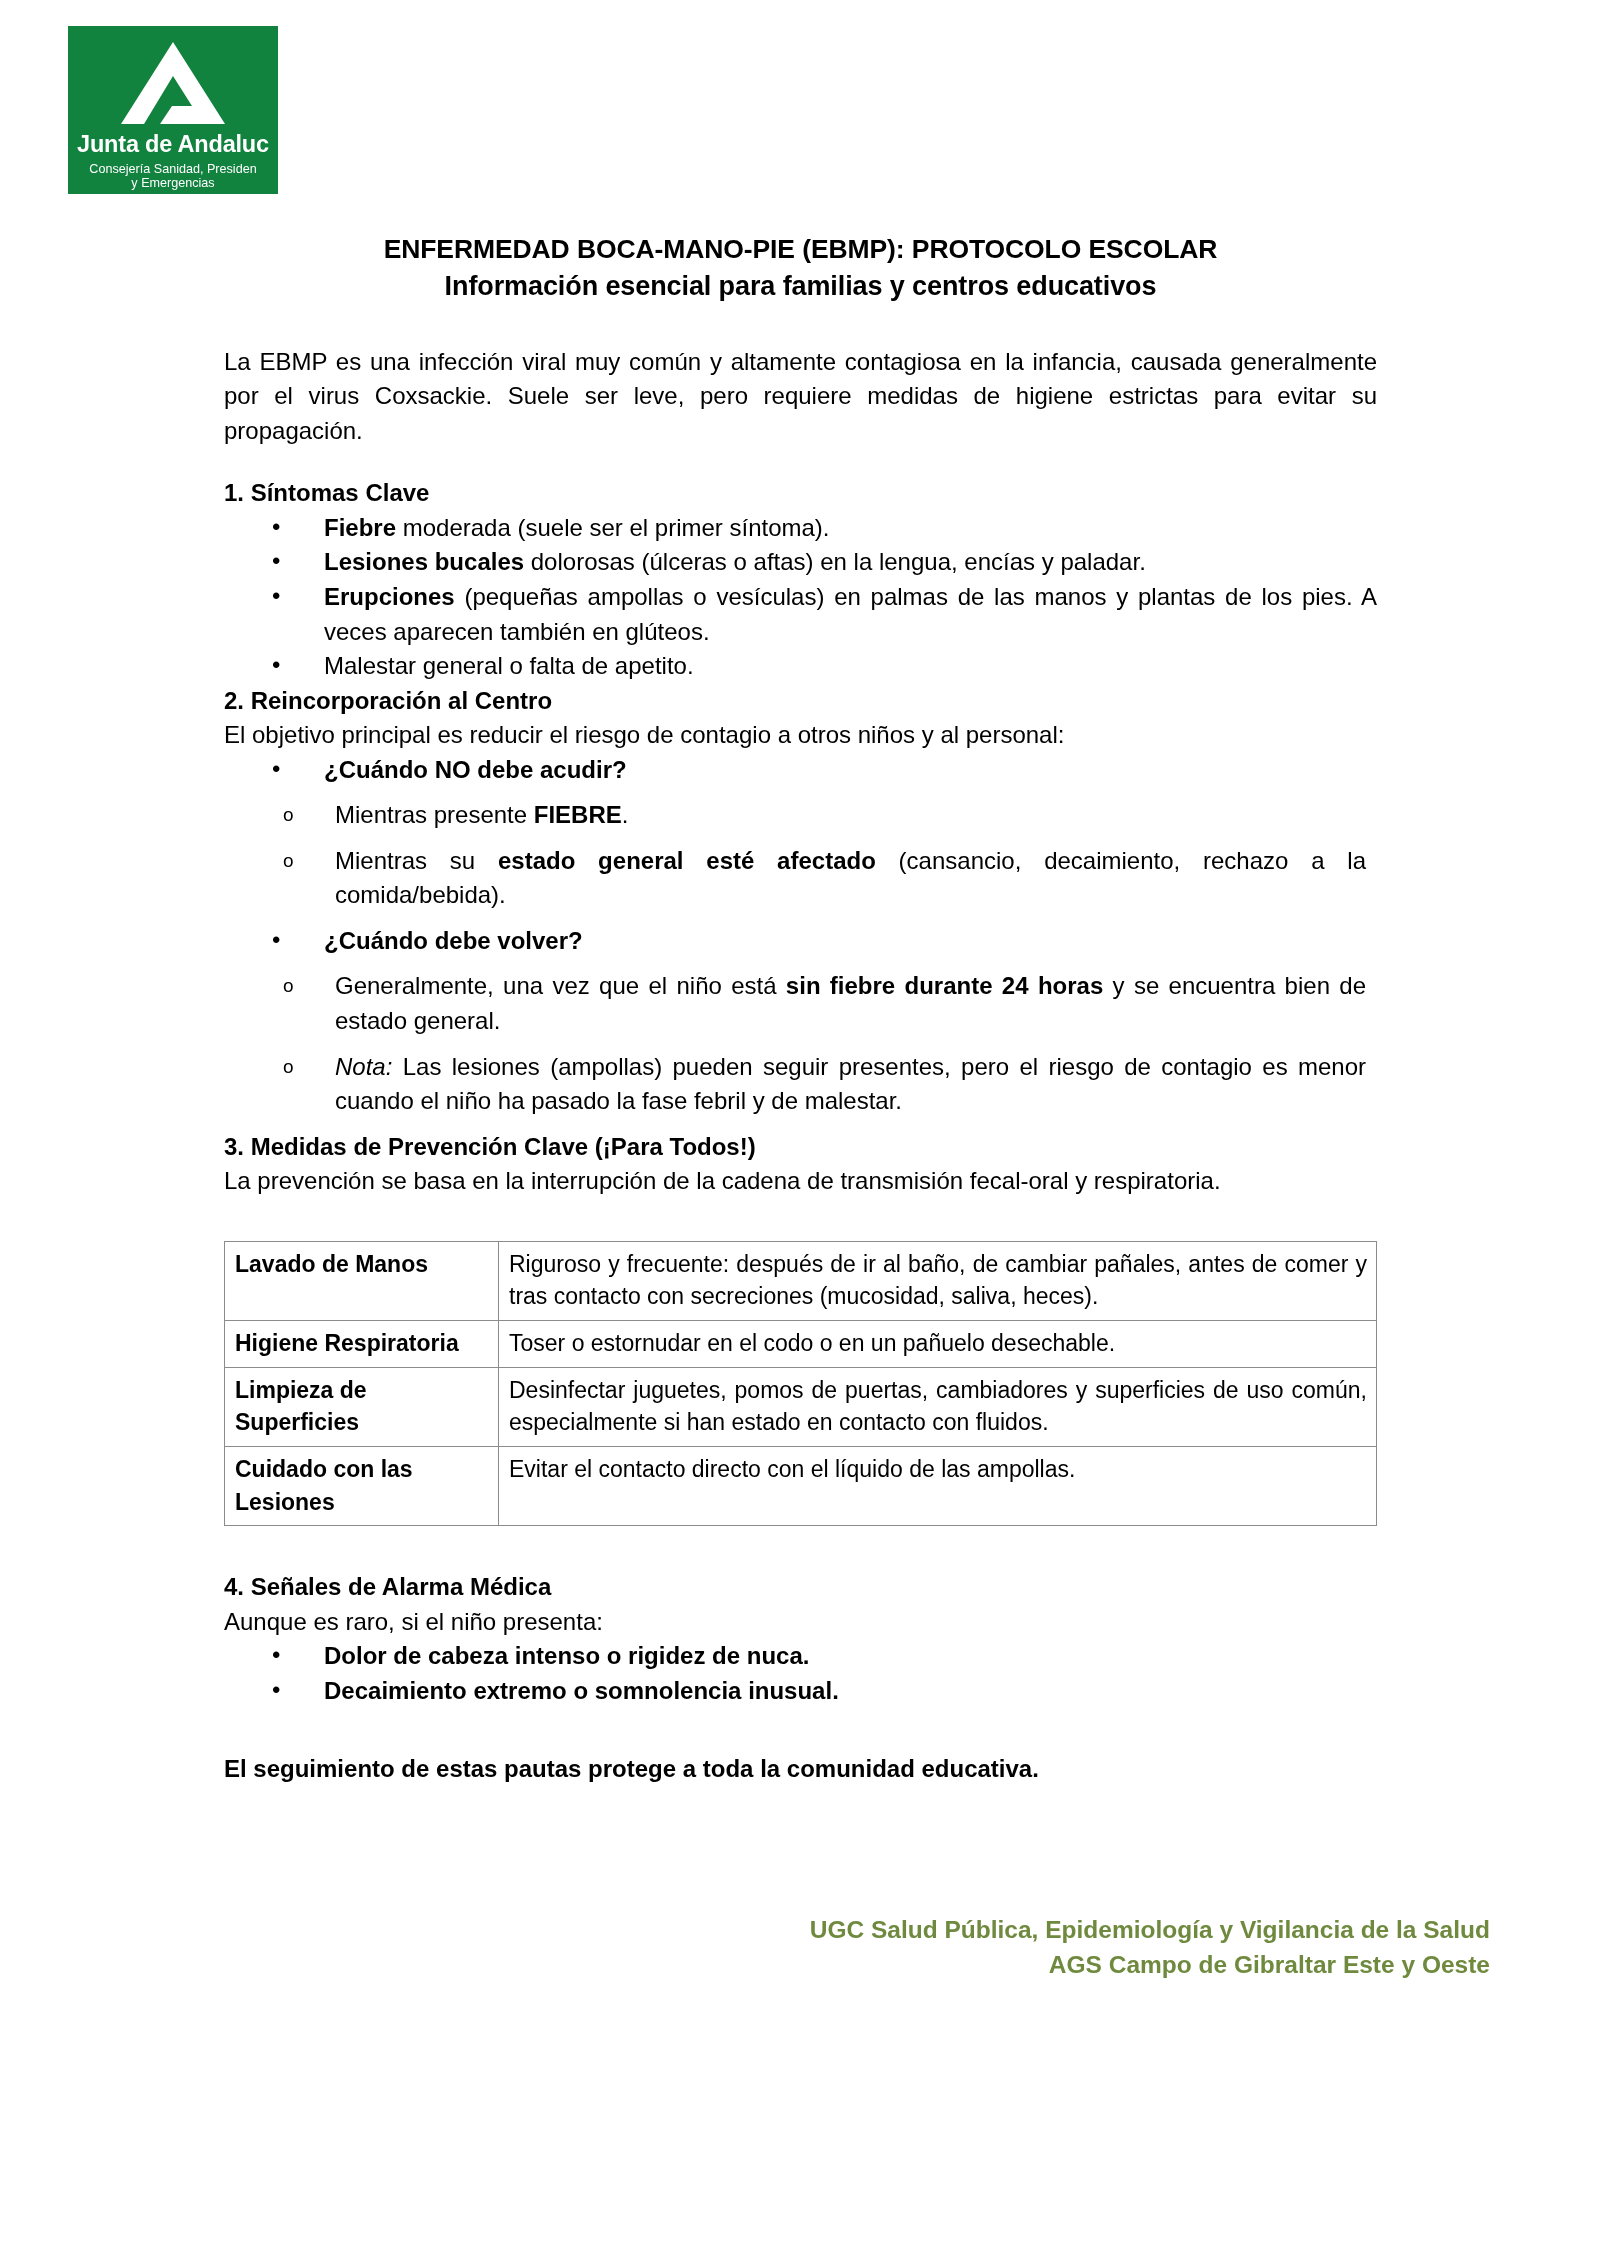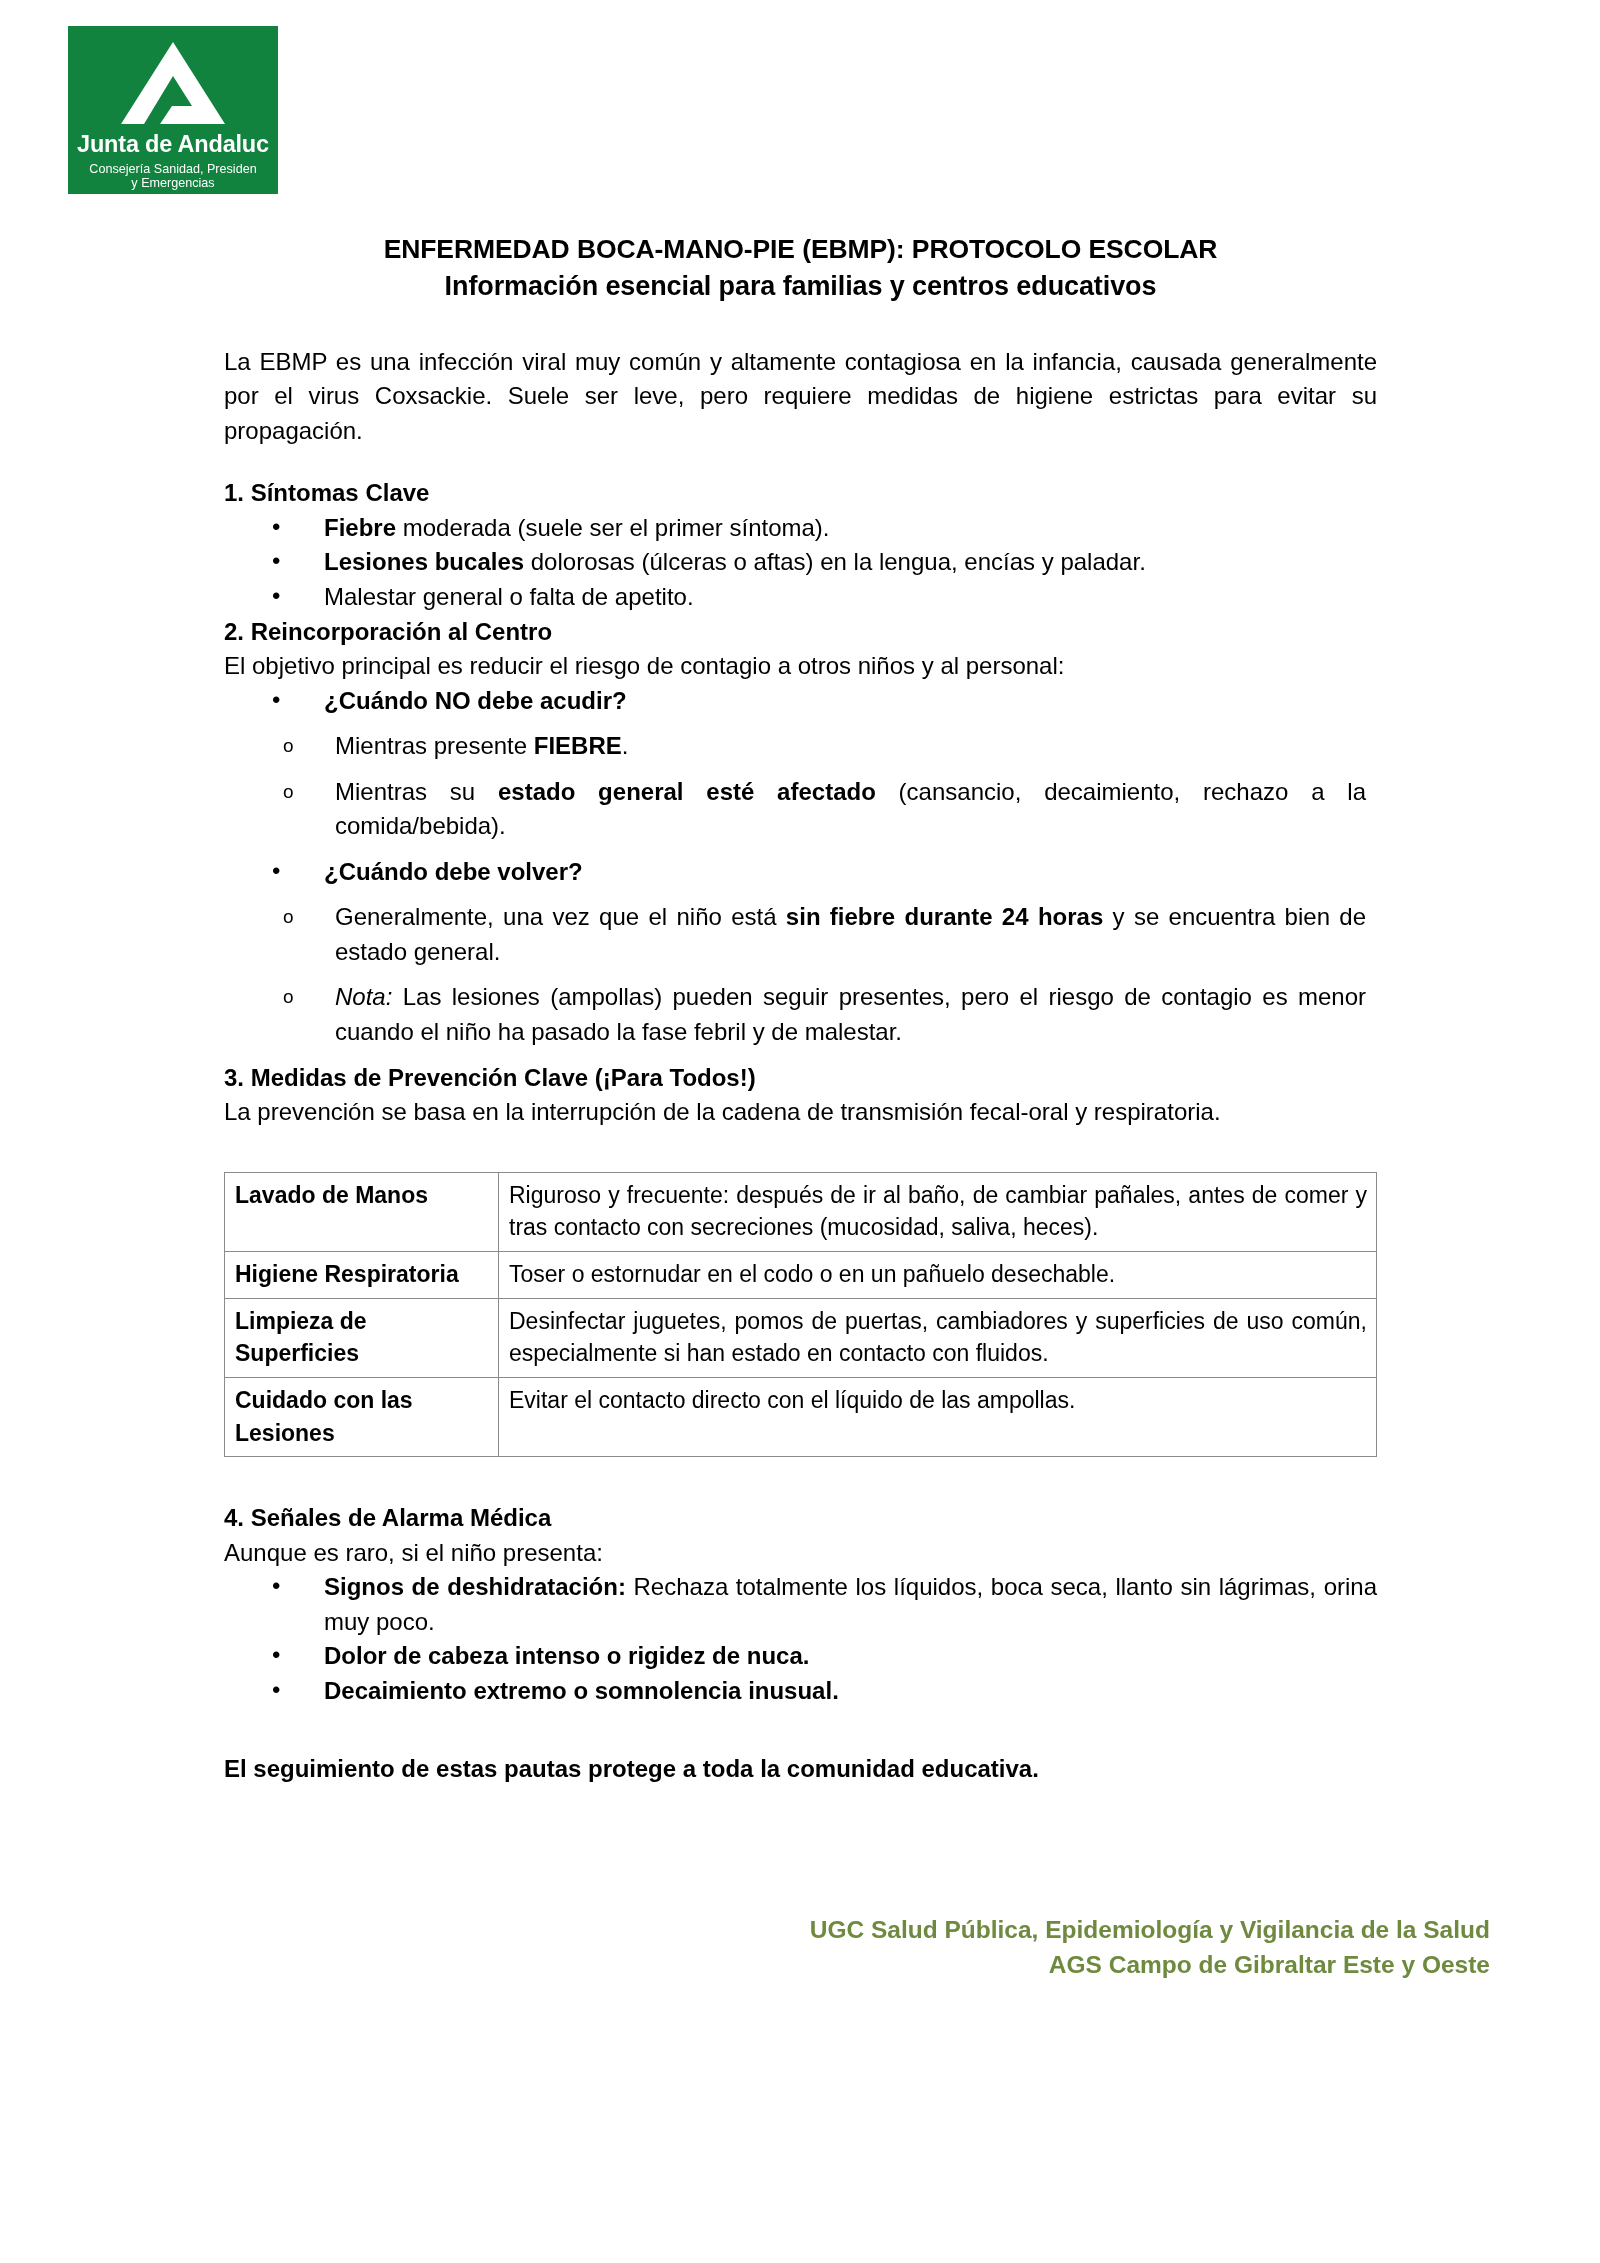--- a/index.html
+++ b/index.html
@@ -212,20 +212,21 @@
     <div class="doc-subtitle">Información esencial para familias y centros educativos</div>
 
     <p class="para intro">La EBMP es una infección viral muy común y altamente contagiosa en la infancia, causada generalmente por el virus Coxsackie. Suele ser leve, pero requiere medidas de higiene estrictas para evitar su propagación.</p>
 
     <div class="spacer-intro"></div>
 
     <p class="sec-head">1. Síntomas Clave</p>
     <ul class="lvl1">
       <li><b>Fiebre</b><span> moderada (suele ser el primer síntoma).</span></li>
       <li><b>Lesiones bucales</b><span> dolorosas (úlceras o aftas) en la lengua, encías y paladar.</span></li>
+      <li><b>Erupciones</b><span> (pequeñas ampollas o vesículas) en palmas de las manos y plantas de los pies. A veces aparecen también en glúteos.</span></li>
       <li><b></b><span>Malestar general o falta de apetito.</span></li>
     </ul>
 
     <p class="sec-head">2. Reincorporación al Centro</p>
     <p class="para">El objetivo principal es reducir el riesgo de contagio a otros niños y al personal:</p>
 
     <ul class="lvl1">
       <li><b>¿Cuándo NO debe acudir?</b></li>
     </ul>
     <ul class="lvl2">
@@ -263,21 +264,20 @@
             <td class="k">Cuidado con las Lesiones</td>
             <td>Evitar el contacto directo con el líquido de las ampollas.</td>
           </tr>
         </tbody>
       </table>
     </div>
 
     <p class="sec-head after-table">4. Señales de Alarma Médica</p>
     <p class="para">Aunque es raro, si el niño presenta:</p>
     <ul class="lvl1">
-      <li><b>Signos de deshidratación:</b><span> Rechaza totalmente los líquidos, boca seca, llanto sin lágrimas, orina muy poco.</span></li>
       <li><b>Dolor de cabeza intenso o rigidez de nuca.</b><span></span></li>
       <li><b>Decaimiento extremo o somnolencia inusual.</b><span></span></li>
     </ul>
 
     <p class="closing">El seguimiento de estas pautas protege a toda la comunidad educativa.</p>
   </div>
 
   <div class="footer">
     <div>UGC Salud Pública, Epidemiología y Vigilancia de la Salud</div>
     <div>AGS Campo de Gibraltar Este y Oeste</div>

